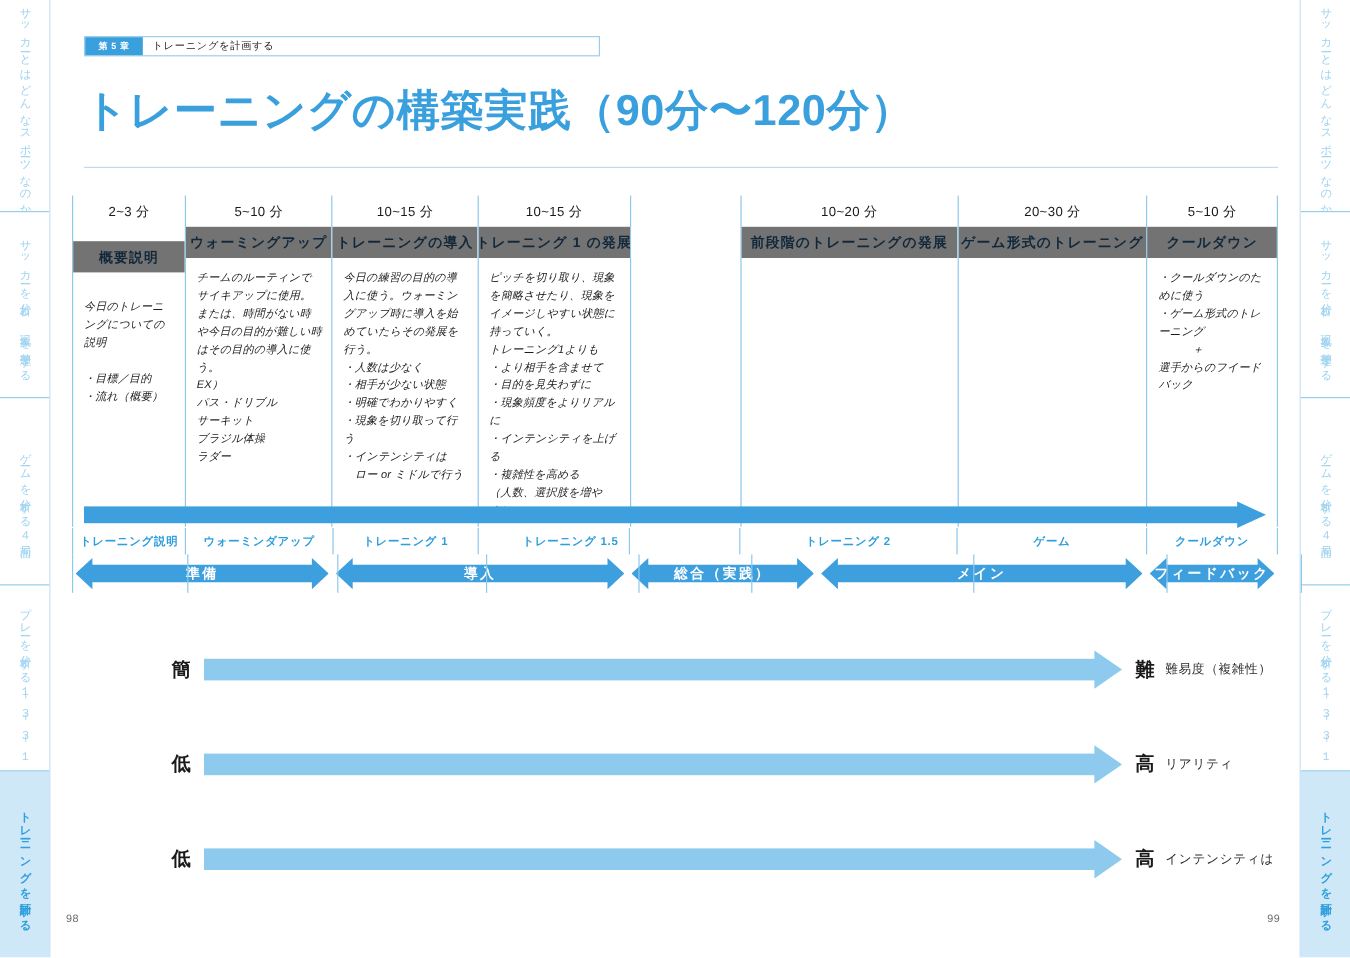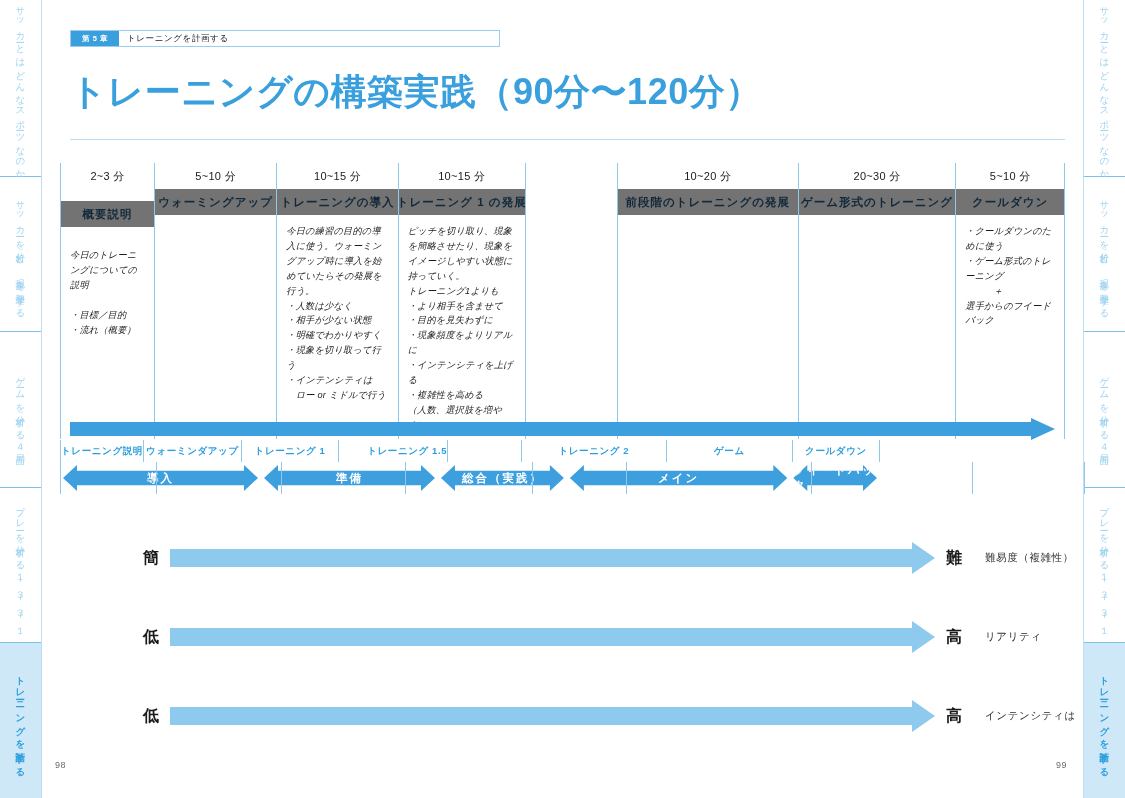--- a/index.html
+++ b/index.html
@@ -121,21 +121,21 @@
   .long-arrow .head {
     position: absolute; right: 0; top: 0;
     width: 0; height: 0;
     border-top: 11px solid transparent;
     border-bottom: 11px solid transparent;
     border-left: 24px solid #3d9fdd;
   }
 
   
   .phase-row, .seg-row {
-    position: absolute; left: 0; width: 820px; display: flex;
+    position: absolute; left: 0; width: 1005px; display: flex;
   }
   .phase-row { top: 51px; height: 22px; }
   .seg-row   { top: 73px; height: 32px; }
 
   .phase-cell {
     display: flex; align-items: center; justify-content: center;
     font-size: 9.5px; color: #2f9fdc; font-weight: bold;
     letter-spacing: 0.6px; white-space: nowrap;
     border-left: 1px solid #8fc9ea;
   }
@@ -176,21 +176,21 @@
     background: #8dcaed;
   }
   .scale-bar .head {
     position: absolute; right: 0; top: -7px;
     width: 0; height: 0;
     border-top: 16px solid transparent;
     border-bottom: 16px solid transparent;
     border-left: 23px solid #8dcaed;
   }
   .scale-name {
-    font-size: 10.5px; color: #2b2b2b; margin-left: 18px;
+    font-size: 10.5px; color: #2b2b2b; margin-left: 4px;
     letter-spacing: 0.6px; white-space: nowrap; text-align: right;
   }
 
   
   .folio {
     position: absolute; bottom: 28px;
     font-size: 9px; color: #6b6b6b; letter-spacing: 0.5px;
   }
   .folio.left  { left: 55px; }
   .folio.right { right: 58px; }
@@ -251,20 +251,26 @@
       <div class="col-time">2~3 分</div>
       <div class="col-head">概要説明</div>
       <div class="col-body">今日のトレーニングについての説明
 
 ・目標／目的
 ・流れ（概要）</div>
     </div>
     <div class="col" style="width: 125px;">
       <div class="col-time">5~10 分</div>
       <div class="col-head">ウォーミングアップ</div>
+      <div class="col-body">チームのルーティンでサイキアップに使用。または、時間がない時や今日の目的が難しい時はその目的の導入に使う。
+EX）
+パス・ドリブル
+サーキット
+ブラジル体操
+ラダー</div>
     </div>
     <div class="col" style="width: 124px;">
       <div class="col-time">10~15 分</div>
       <div class="col-head">トレーニングの導入</div>
       <div class="col-body">今日の練習の目的の導入に使う。ウォーミングアップ時に導入を始めていたらその発展を行う。
 ・人数は少なく
 ・相手が少ない状態
 ・明確でわかりやすく
 ・現象を切り取って行う
 ・インテンシティは
@@ -314,28 +320,28 @@
       <div class="phase-cell" style="width: 96px;">トレーニング説明</div>
       <div class="phase-cell" style="width: 125px;">ウォーミンダアップ</div>
       <div class="phase-cell" style="width: 124px;">トレーニング 1</div>
       <div class="phase-cell" style="width: 127px; padding-left: 28px;">トレーニング 1.5</div>
       <div class="phase-cell" style="width: 94px;"></div>
       <div class="phase-cell" style="width: 185px;">トレーニング 2</div>
       <div class="phase-cell" style="width: 161px;">ゲーム</div>
       <div class="phase-cell" style="width: 112px;">クールダウン</div>
     </div>
   <div class="seg-row" id="seg-row">
+      <div class="seg-cell" style="width: 221px;">
+        <div class="seg-arrow">
+          <span>準備</span>
+        </div>
+      </div>
       <div class="seg-cell" style="width: 251px;">
         <div class="seg-arrow">
           <span>導入</span>
-        </div>
-      </div>
-      <div class="seg-cell" style="width: 221px;">
-        <div class="seg-arrow">
-          <span>準備</span>
         </div>
       </div>
       <div class="seg-cell" style="width: 161px;">
         <div class="seg-arrow">
           <span>総合（実践）</span>
         </div>
       </div>
       <div class="seg-cell" style="width: 279px;">
         <div class="seg-arrow">
           <span>メイン</span>

